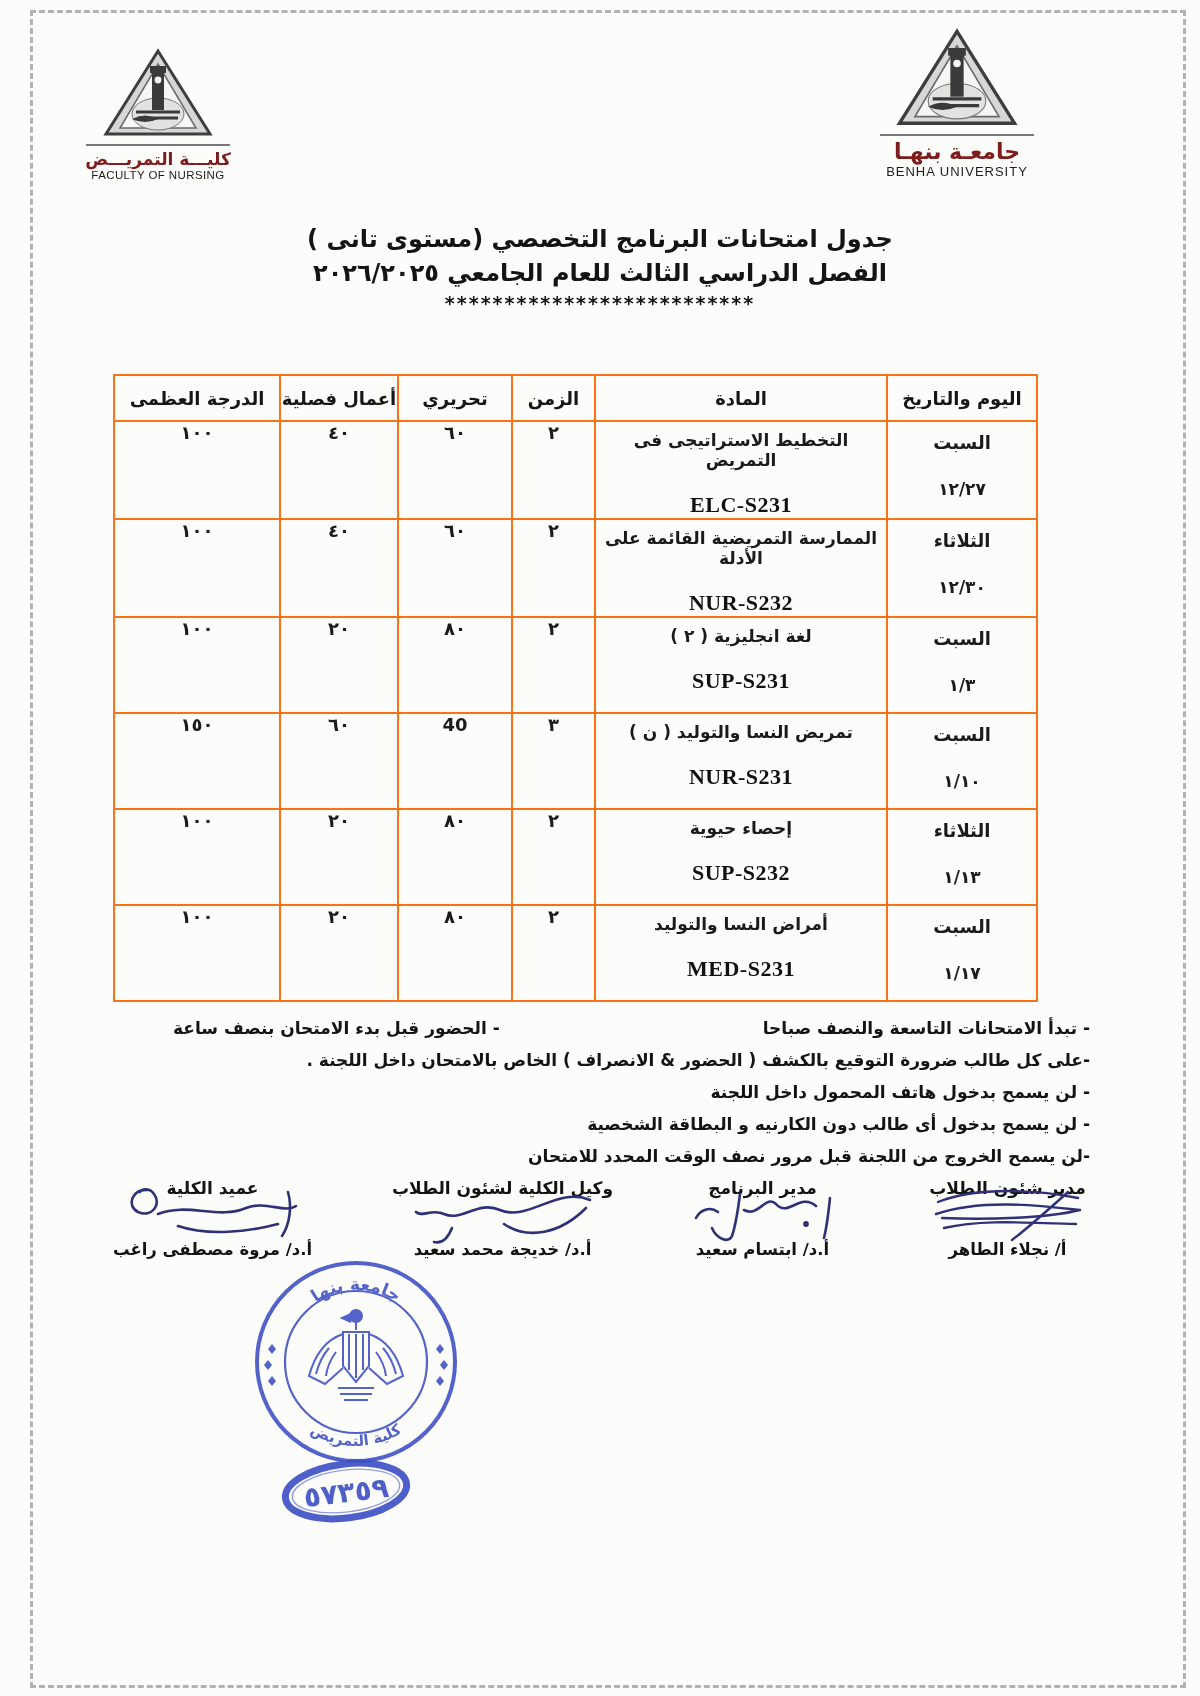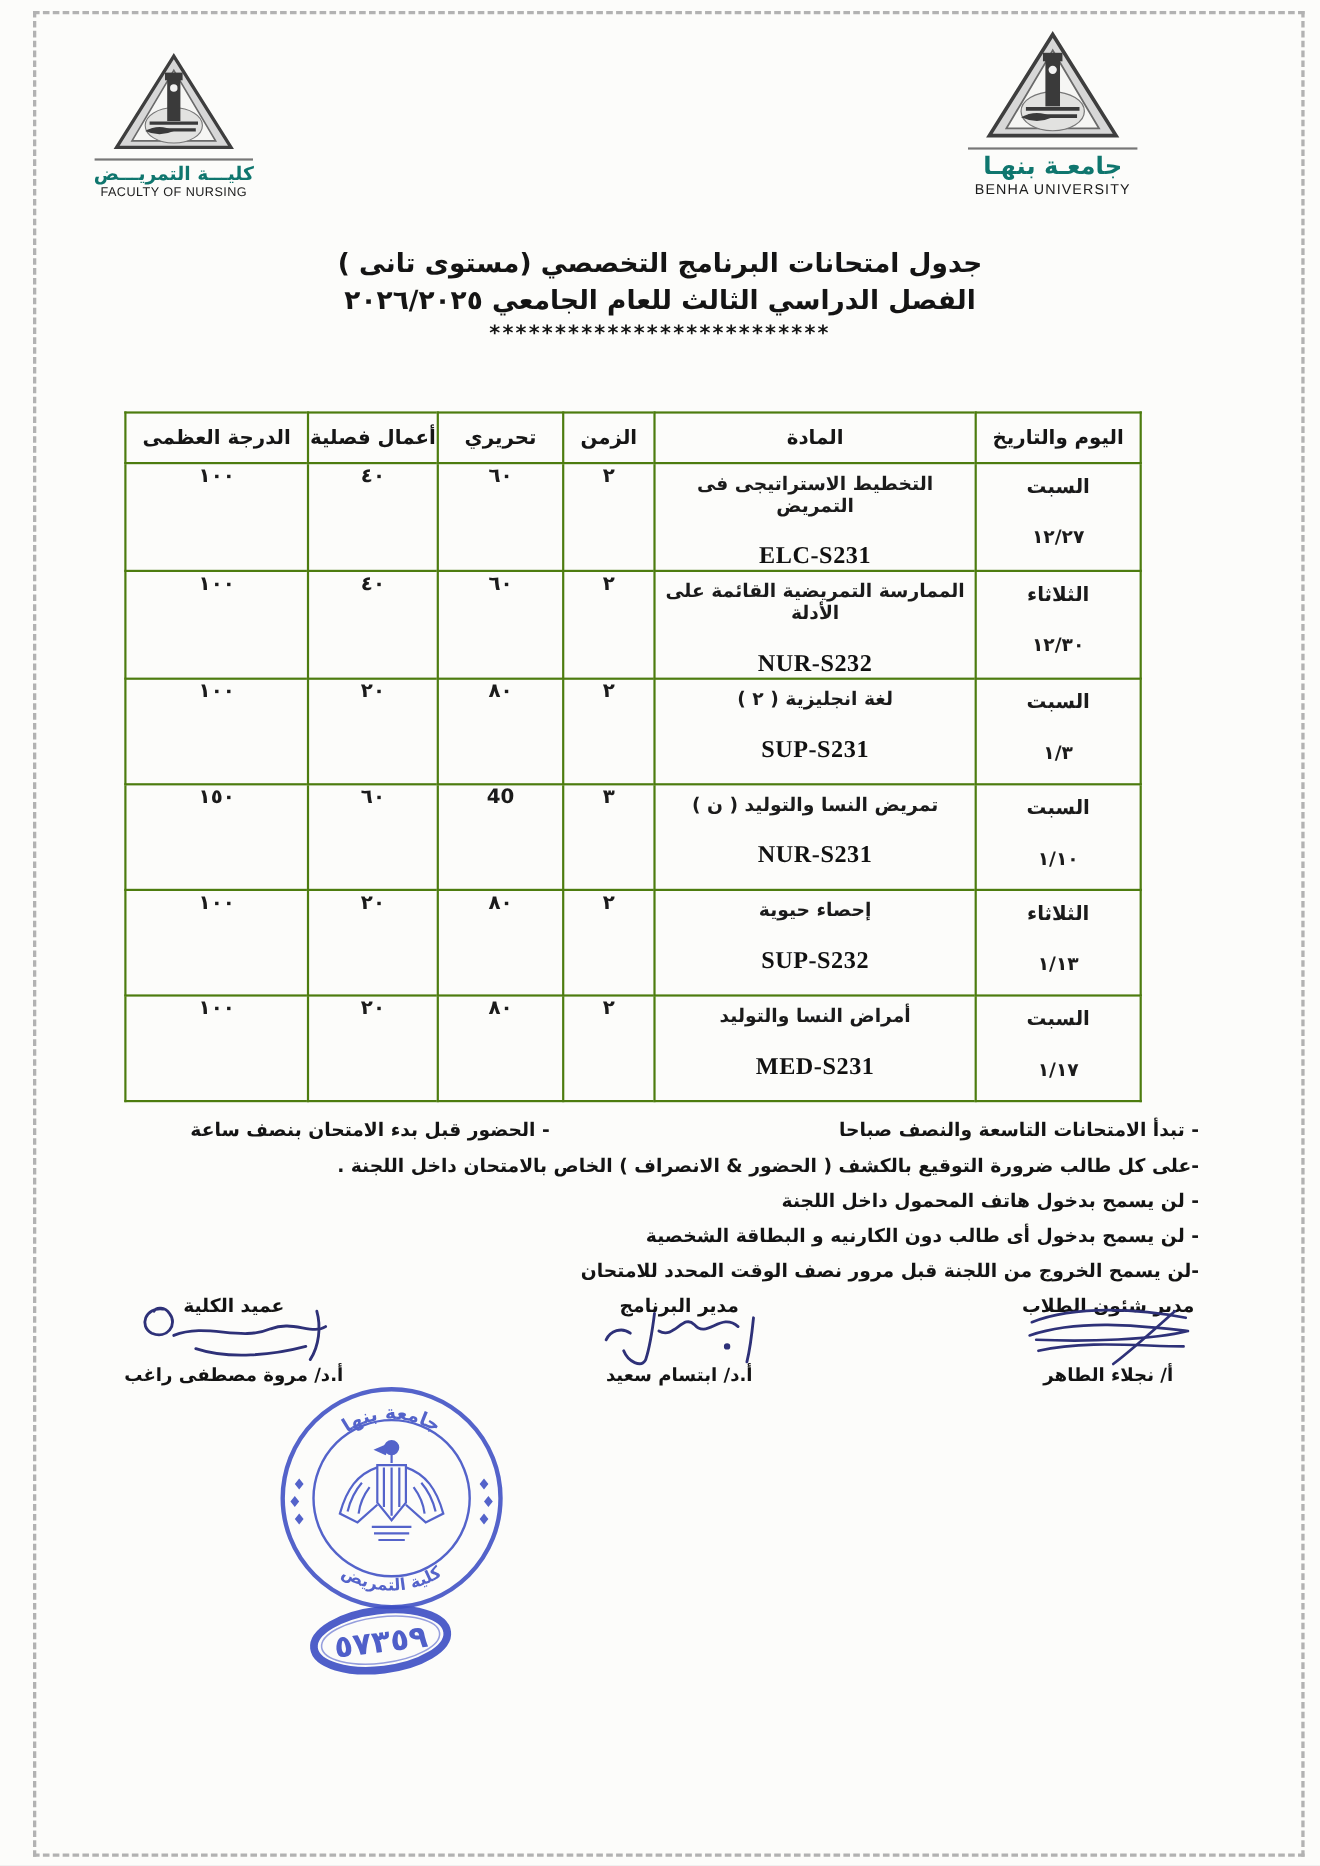--- a/index.html
+++ b/index.html
@@ -11,36 +11,36 @@
   .scan-border{
     position:absolute;left:30px;right:14px;top:10px;bottom:8px;
     border:3px dashed #9a9a9a;pointer-events:none;opacity:.75;
   }
   
   .logo{position:absolute;text-align:center;}
   .logo-left{left:78px;top:48px;width:160px;}
   .logo-right{left:872px;top:28px;width:170px;}
   .logo svg{display:block;margin:0 auto;}
   .logo-divider{border-top:2px solid #777;margin:4px 8px 3px 8px;}
-  .logo-ar{font-weight:700;color:#0f766e;}
+  .logo-ar{font-weight:700;color:#7f1d1d;}
   .logo-left .logo-ar{font-size:17px;}
   .logo-right .logo-ar{font-size:22px;}
   .logo-en{font-family:"Liberation Sans",sans-serif;font-weight:400;color:#1c1c1c;}
   .logo-left .logo-en{font-size:11.5px;letter-spacing:.4px;}
   .logo-right .logo-en{font-size:13px;letter-spacing:1px;}
   
   .title-block{position:absolute;top:222px;left:0;width:100%;text-align:center;direction:rtl;}
   .title-line{font-size:24px;font-weight:700;line-height:34px;color:#141414;}
   .title-stars{font-size:19px;font-weight:700;letter-spacing:2px;margin-top:2px;color:#141414;}
   
   table.exam-table{
     position:absolute;left:113px;top:374px;border-collapse:collapse;
     direction:rtl;table-layout:fixed;background:transparent;
   }
-  .exam-table th,.exam-table td{border:2px solid #4d7c0f;padding:0;}
+  .exam-table th,.exam-table td{border:2px solid #f97316;padding:0;}
   .exam-table th{height:44px;font-size:18px;font-weight:700;text-align:center;color:#161616;}
   .exam-table td{height:94px;vertical-align:top;text-align:center;}
   .col-day{width:150px;}.col-subj{width:292px;}.col-time{width:83px;}
   .col-writ{width:114px;}.col-cw{width:118px;}.col-max{width:166px;}
   .cell-num{padding-top:12px;font-size:18px;font-weight:700;}
   .cell-day .line1{margin-top:10px;font-size:18px;font-weight:700;}
   .cell-day .line2{margin-top:26px;font-size:17px;font-weight:700;}
   .cell-subj .line1{margin-top:8px;font-size:17px;font-weight:700;}
   .cell-subj .line2{
     margin-top:22px;direction:ltr;
@@ -243,20 +243,31 @@
       <svg width="150" height="60" viewBox="0 0 150 60">
         <g fill="none" stroke="#2e3178" stroke-width="2.6" stroke-linecap="round">
           <path d="M142 14 C 140 34, 138 46, 136 54"></path>
           <path d="M128 22 C 112 8, 100 34, 88 20 C 78 10, 70 34, 56 26"></path>
           <path d="M52 10 C 50 26, 48 40, 44 52 C 40 60, 28 54, 24 44"></path>
           <path d="M30 28 C 22 22, 12 26, 8 34"></path>
           <circle cx="118" cy="40" r="1.6" fill="#2e3178"></circle>
         </g>
       </svg>
       <div class="sig-name">أ.د/ ابتسام سعيد</div>
+    </div>
+    <div class="sig sig-w3">
+      <div class="sig-title">وكيل الكلية لشئون الطلاب</div>
+      <svg width="190" height="64" viewBox="0 0 190 64">
+        <g fill="none" stroke="#2e3178" stroke-width="2.6" stroke-linecap="round">
+          <path d="M182 16 C 150 2, 120 38, 92 26 C 70 16, 54 38, 36 30 C 24 24, 14 34, 8 28"></path>
+          <path d="M96 40 C 120 56, 152 50, 178 24"></path>
+          <path d="M44 44 C 40 54, 34 60, 26 58"></path>
+        </g>
+      </svg>
+      <div class="sig-name">أ.د/ خديجة محمد سعيد</div>
     </div>
     <div class="sig sig-w4">
       <div class="sig-title">عميد الكلية</div>
       <svg width="190" height="64" viewBox="0 0 190 64">
         <g fill="none" stroke="#2e3178" stroke-width="2.6" stroke-linecap="round">
           <path d="M30 6 C 14 4, 8 22, 20 28 C 34 34, 44 20, 36 10 C 32 4, 24 4, 22 8"></path>
           <path d="M40 30 C 70 18, 100 36, 128 24 C 148 16, 166 30, 178 22"></path>
           <path d="M170 8 C 174 22, 172 40, 164 52"></path>
           <path d="M60 42 C 90 52, 130 48, 160 40"></path>
         </g>

